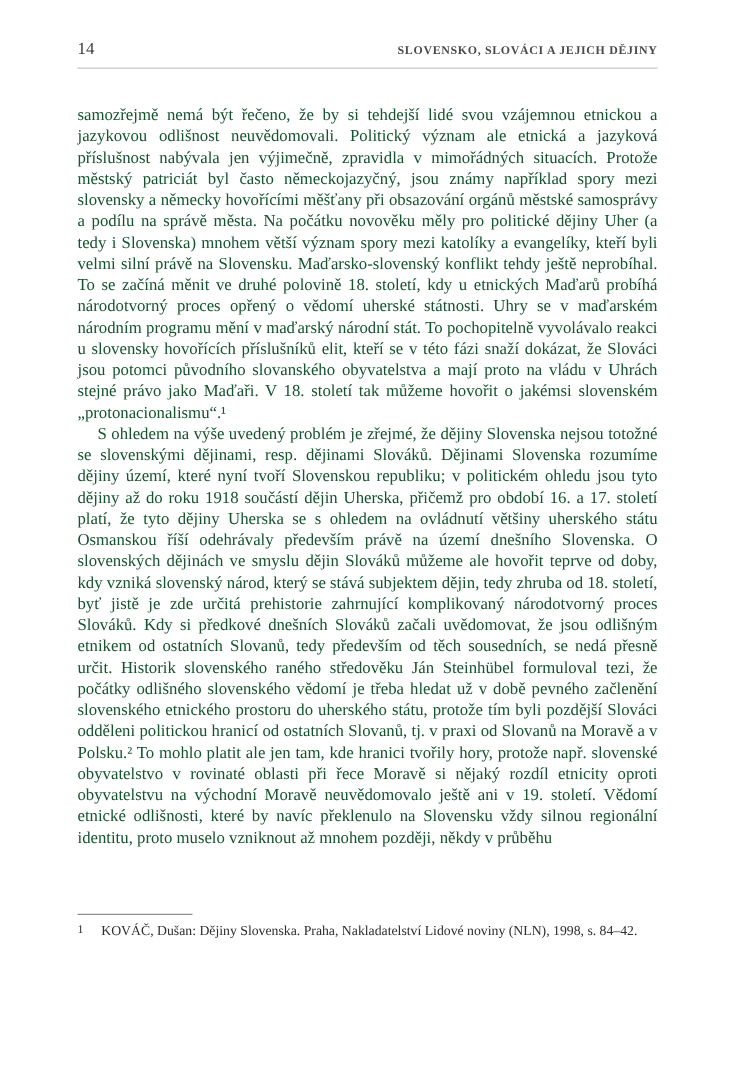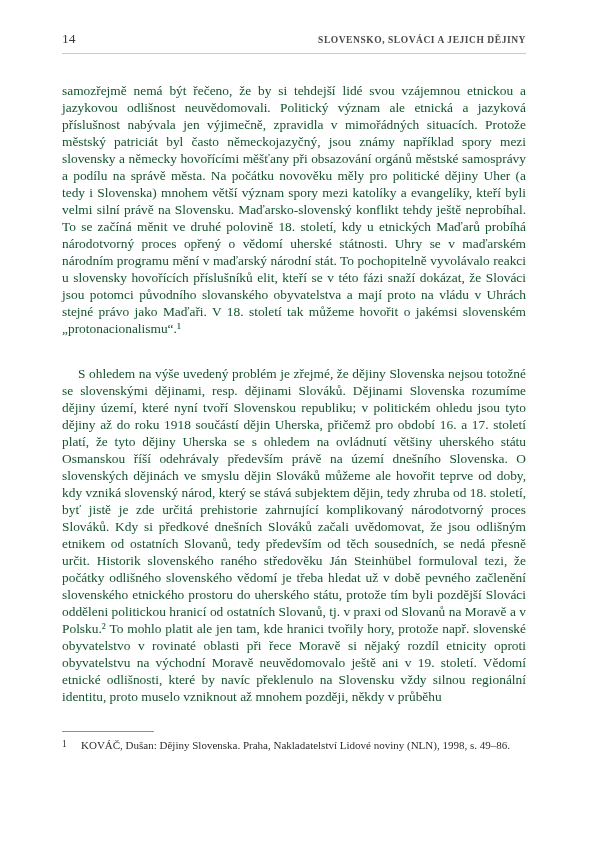--- a/index.html
+++ b/index.html
@@ -45,21 +45,20 @@
     line-height: 17px;
     text-align: justify;
     color: #14532d;
   }
   .para {
     margin: 0;
     padding: 0;
   }
   .para.indent {
     text-indent: 16px;
-    margin-top: 28px;
   }
   
   .footnotes {
     position: absolute;
     left: 62px;
     right: 62px;
     top: 731px;
     font-size: 11px;
     line-height: 14.5px;
     text-align: justify;
@@ -93,16 +92,16 @@
     <span class="running-title">SLOVENSKO, SLOVÁCI A JEJICH DĚJINY</span>
   </header>
 
   <main class="body-text">
     <p class="para no-indent">samozřejmě nemá být řečeno, že by si tehdejší lidé svou vzájemnou etnickou a jazykovou odlišnost neuvědomovali. Politický význam ale etnická a jazyková příslušnost nabývala jen výjimečně, zpravidla v mimořádných situacích. Protože městský patriciát byl často německojazyčný, jsou známy například spory mezi slovensky a německy hovořícími měšťany při obsazování orgánů městské samosprávy a podílu na správě města. Na počátku novověku měly pro politické dějiny Uher (a tedy i Slovenska) mnohem větší význam spory mezi katolíky a evangelíky, kteří byli velmi silní právě na Slovensku. Maďarsko-slovenský konflikt tehdy ještě neprobíhal. To se začíná měnit ve druhé polovině 18. století, kdy u etnických Maďarů probíhá národotvorný proces opřený o vědomí uherské státnosti. Uhry se v maďarském národním programu mění v maďarský národní stát. To pochopitelně vyvolávalo reakci u slovensky hovořících příslušníků elit, kteří se v této fázi snaží dokázat, že Slováci jsou potomci původního slovanského obyvatelstva a mají proto na vládu v Uhrách stejné právo jako Maďaři. V 18. století tak můžeme hovořit o jakémsi slovenském „protonacionalismu“.¹</p>
     <p class="para indent">S ohledem na výše uvedený problém je zřejmé, že dějiny Slovenska nejsou totožné se slovenskými dějinami, resp. dějinami Slováků. Dějinami Slovenska rozumíme dějiny území, které nyní tvoří Slovenskou republiku; v politickém ohledu jsou tyto dějiny až do roku 1918 součástí dějin Uherska, přičemž pro období 16. a 17. století platí, že tyto dějiny Uherska se s ohledem na ovládnutí většiny uherského státu Osmanskou říší odehrávaly především právě na území dnešního Slovenska. O slovenských dějinách ve smyslu dějin Slováků můžeme ale hovořit teprve od doby, kdy vzniká slovenský národ, který se stává subjektem dějin, tedy zhruba od 18. století, byť jistě je zde určitá prehistorie zahrnující komplikovaný národotvorný proces Slováků. Kdy si předkové dnešních Slováků začali uvědomovat, že jsou odlišným etnikem od ostatních Slovanů, tedy především od těch sousedních, se nedá přesně určit. Historik slovenského raného středověku Ján Steinhübel formuloval tezi, že počátky odlišného slovenského vědomí je třeba hledat už v době pevného začlenění slovenského etnického prostoru do uherského státu, protože tím byli pozdější Slováci odděleni politickou hranicí od ostatních Slovanů, tj. v praxi od Slovanů na Moravě a v Polsku.² To mohlo platit ale jen tam, kde hranici tvořily hory, protože např. slovenské obyvatelstvo v rovinaté oblasti při řece Moravě si nějaký rozdíl etnicity oproti obyvatelstvu na východní Moravě neuvědomovalo ještě ani v 19. století. Vědomí etnické odlišnosti, které by navíc překlenulo na Slovensku vždy silnou regionální identitu, proto muselo vzniknout až mnohem později, někdy v průběhu</p>
   </main>
 
   <footer class="footnotes">
     <div class="fn-rule"></div>
-    <p class="footnote"><span class="fn-marker">1</span><span>KOVÁČ, Dušan: Dějiny Slovenska. Praha, Nakladatelství Lidové noviny (NLN), 1998, s. 49–86.</span></p>
+    <p class="footnote"><span class="fn-marker">1</span><span>KOVÁČ, Dušan: Dějiny Slovenska. Praha, Nakladatelství Lidové noviny (NLN), 1998, s. 84–42.</span></p>
   </footer>
 
 </div>
 
 </body></html>

